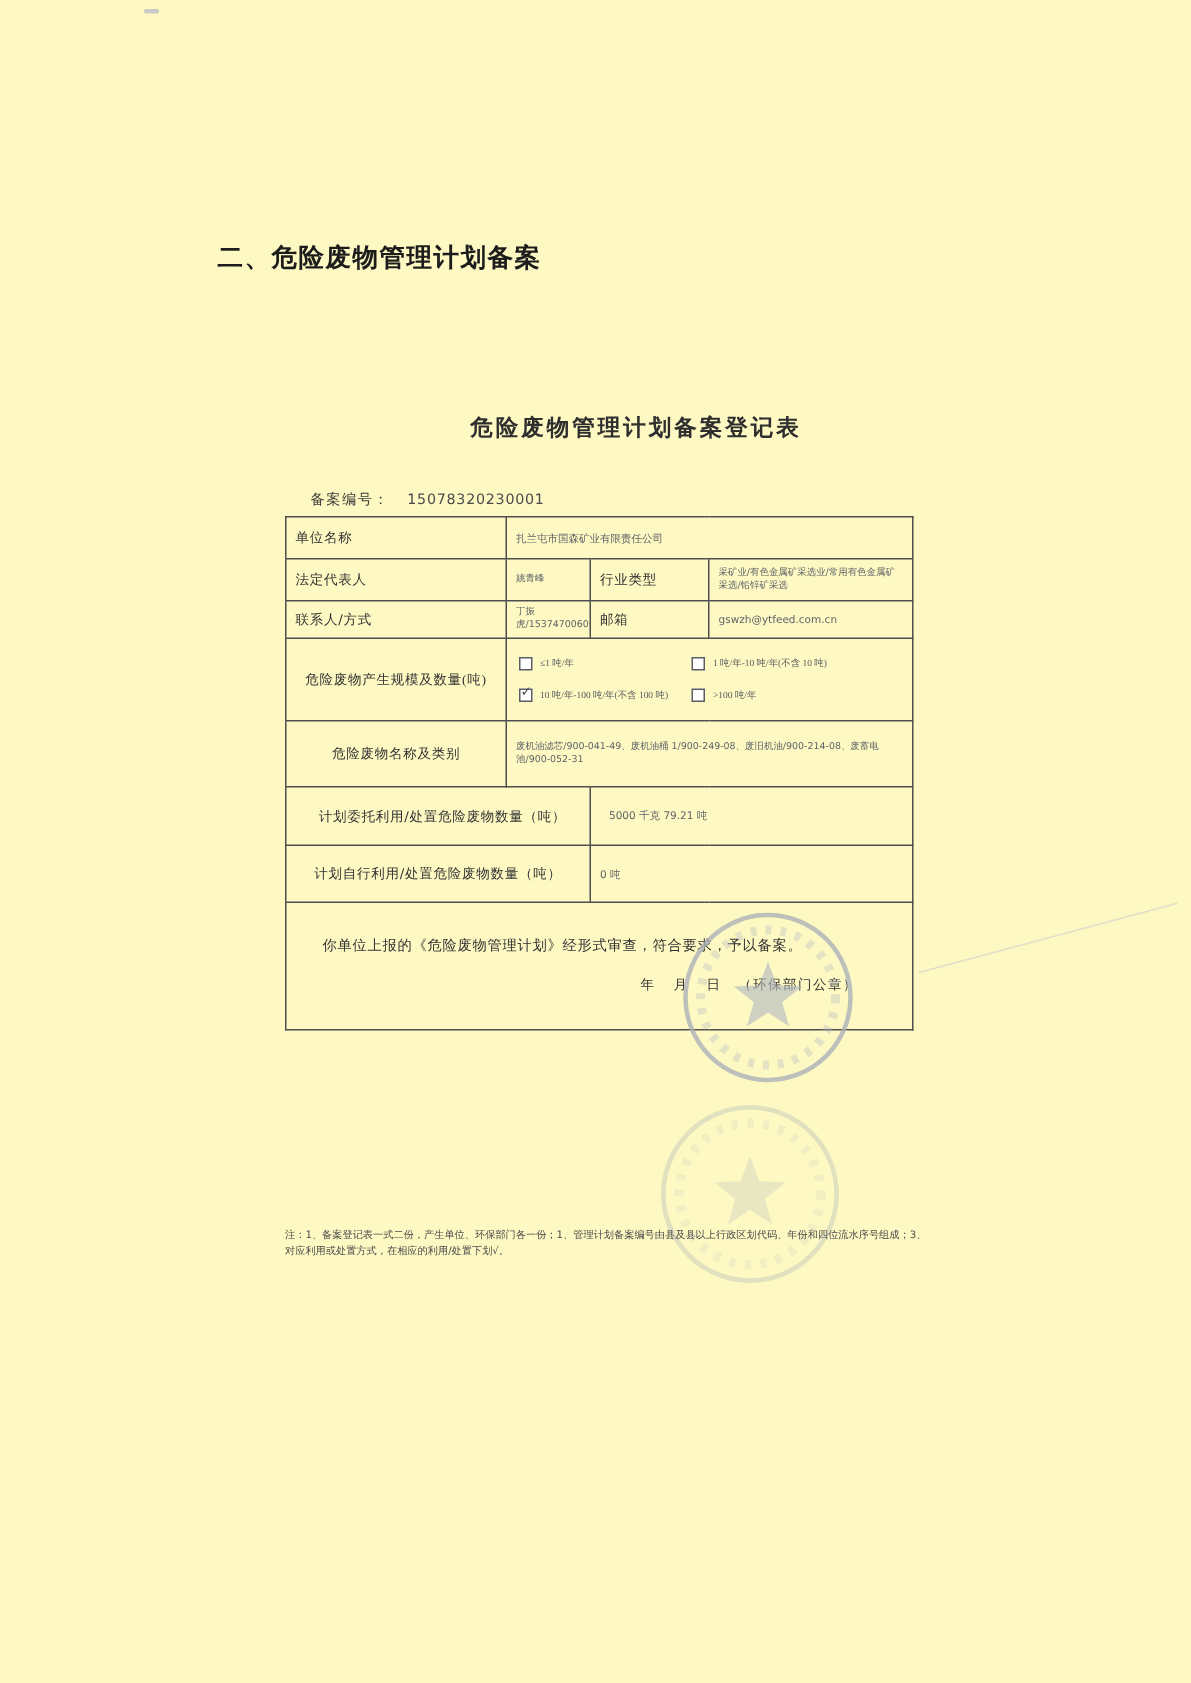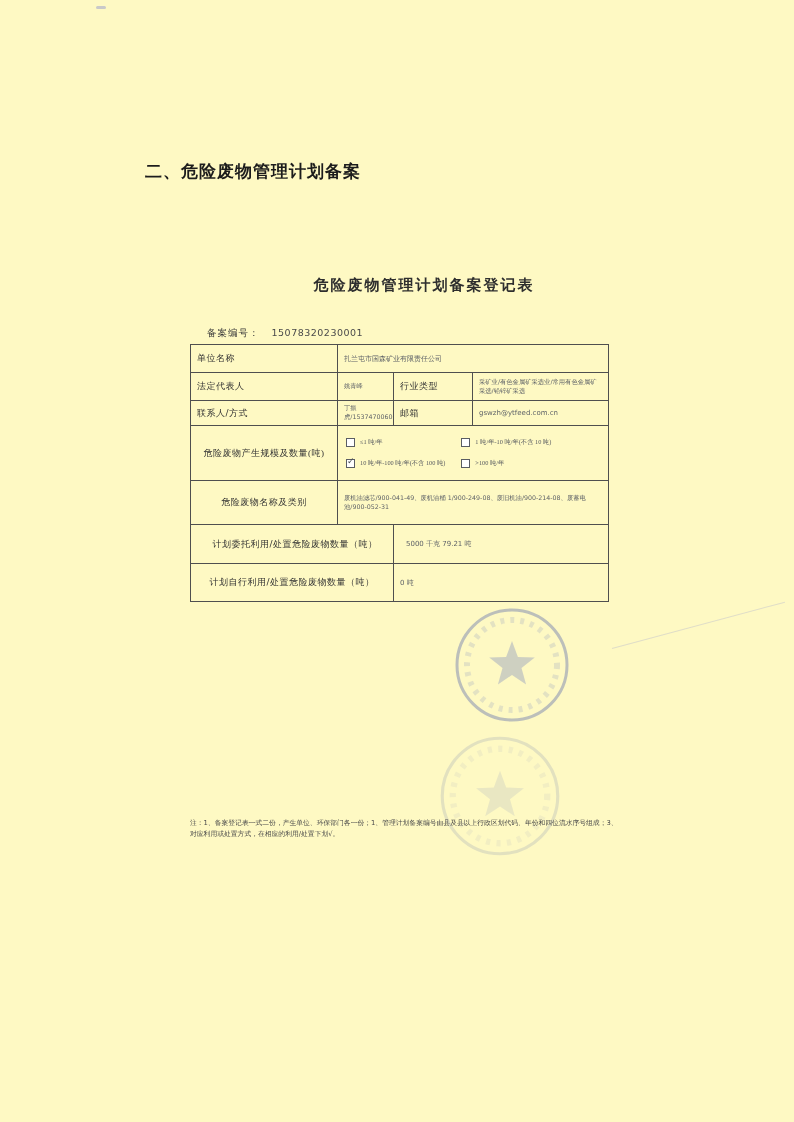--- a/index.html
+++ b/index.html
@@ -159,20 +159,28 @@
       <td class="lbl ctr" colspan="2">计划委托利用/处置危险废物数量（吨）</td>
       <td class="val" colspan="2">5000 千克 79.21 吨</td>
     </tr>
 
     <tr class="r8">
       <td class="lbl ctr" colspan="2">计划自行利用/处置危险废物数量（吨）</td>
       <td class="val" colspan="2">0 吨</td>
     </tr>
 
 
+    <tr class="r10">
+      <td class="review-cell" colspan="4">
+        <div class="review-line1">你单位上报的《危险废物管理计划》经形式审查，符合要求，予以备案。</div>
+        <div class="review-date">
+          <span>年　月　日</span><span class="seal-note">（环保部门公章）</span>
+        </div>
+      </td>
+    </tr>
   </tbody>
     </table>
 
   <svg class="stamp stamp1" width="120" height="120" viewBox="0 0 120 120">
     <circle cx="60" cy="60" r="55" fill="none" stroke="#aab0b8" stroke-width="3"></circle>
     <circle cx="60" cy="60" r="45" fill="none" stroke="#b3b8c0" stroke-width="6" stroke-dasharray="4 6" opacity="0.45"></circle>
     <polygon fill="#b3b8c0" opacity="0.8" points="60,36 65.9,51.9 82.8,52.6 69.5,63.1 74.1,79.4 60,70 45.9,79.4 50.5,63.1 37.2,52.6 54.1,51.9"></polygon>
   </svg>
 
   <svg class="stamp stamp2" width="126" height="126" viewBox="0 0 120 120">

